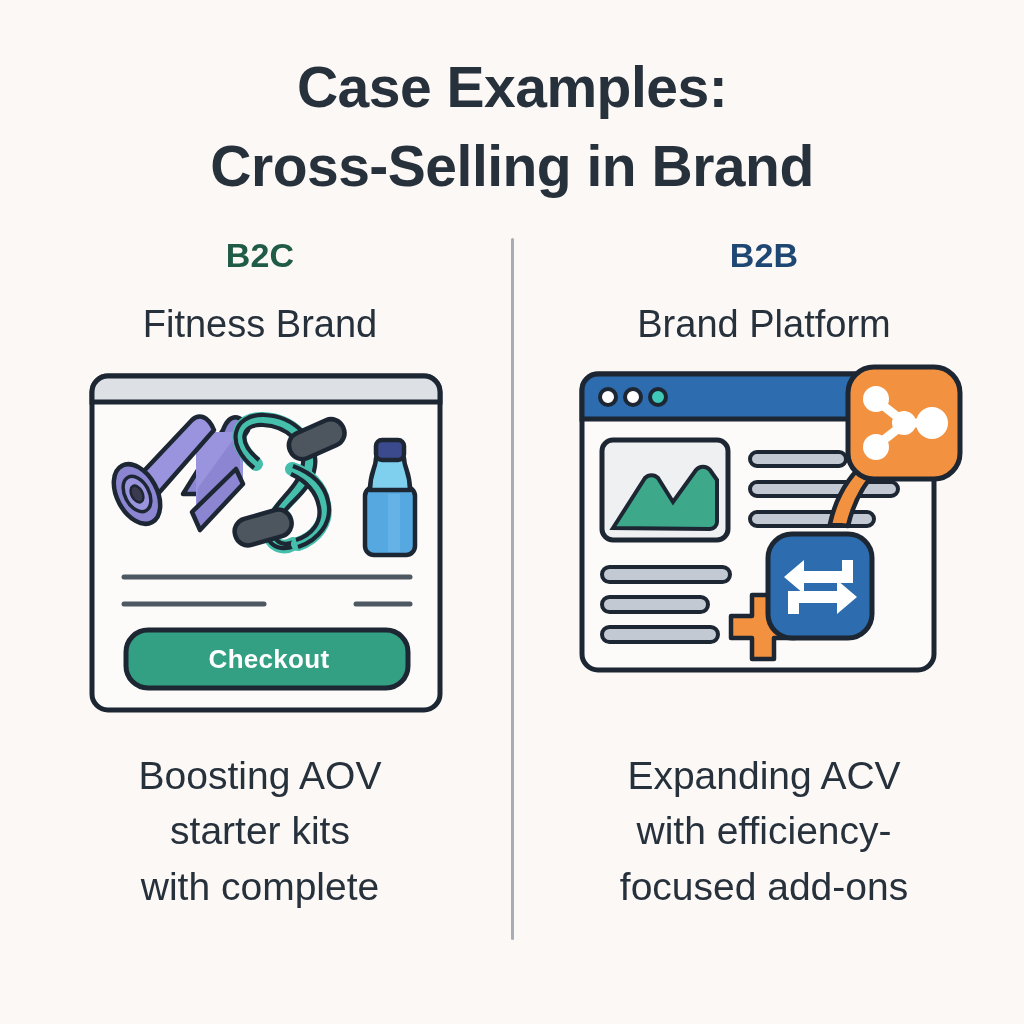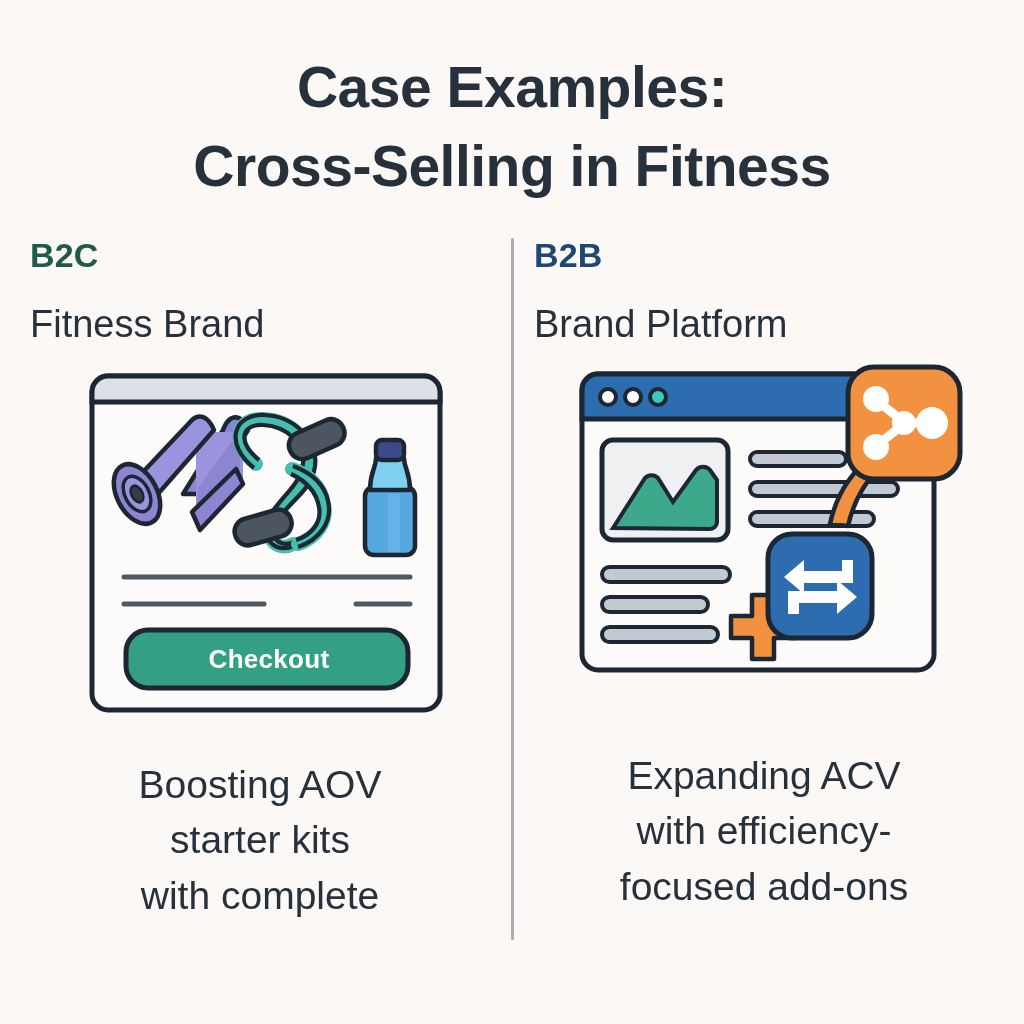--- a/index.html
+++ b/index.html
@@ -45,21 +45,21 @@
     height: 702px;
     background: #a8adb3;
     border-radius: 2px;
   }
 
   
   .col {
     position: absolute;
     top: 236px;
     width: 460px;
-    text-align: left;
+    text-align: center;
   }
   .col-left  { left: 30px; }
   .col-right { left: 534px; }
 
   .seg-label {
     font-size: 34px;
     font-weight: bold;
     line-height: 1.15;
     letter-spacing: 0.2px;
   }
@@ -83,32 +83,32 @@
   
   .caption {
     position: absolute;
     top: 748px;
     width: 460px;
     text-align: center;
     font-size: 39px;
     color: #27313c;
     line-height: 1.42;
   }
-  .cap-left  { left: 30px; margin-top: 9px; }
+  .cap-left  { left: 30px; }
   .cap-right { left: 534px; text-align: center; }
   .cap-line { display: block; }
 </style>
 </head>
 <body>
 
 <div id="slide">
 
   <div class="title-block">
     <div class="title-line">Case Examples:</div>
-    <div class="title-line">Cross-Selling in Fitness</div>
+    <div class="title-line">Cross-Selling in Brand</div>
   </div>
 
   <div class="divider"></div>
 
   <div class="col col-left">
     <div class="seg-label seg-left">B2C</div>
     <div class="seg-sub">Fitness Brand</div>
   </div>
 
   <div class="illus illus-left">

